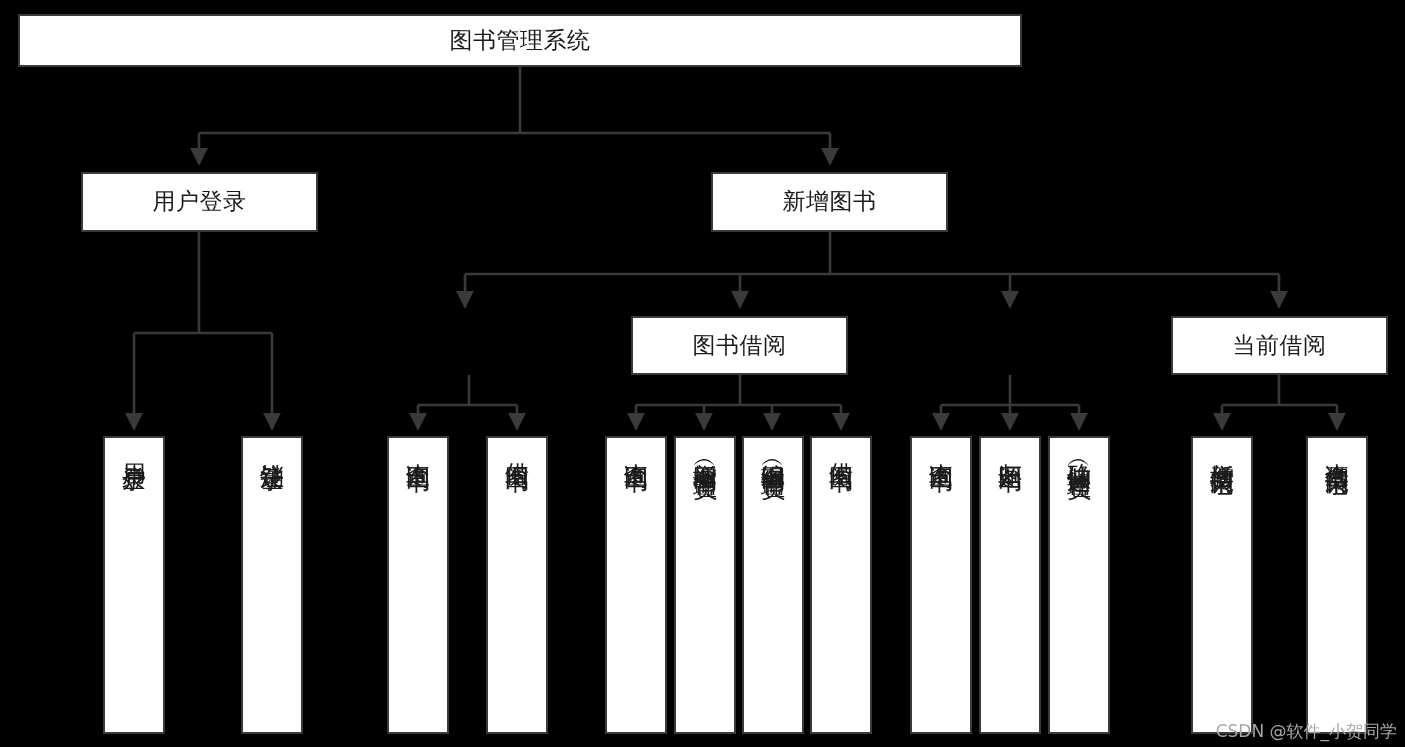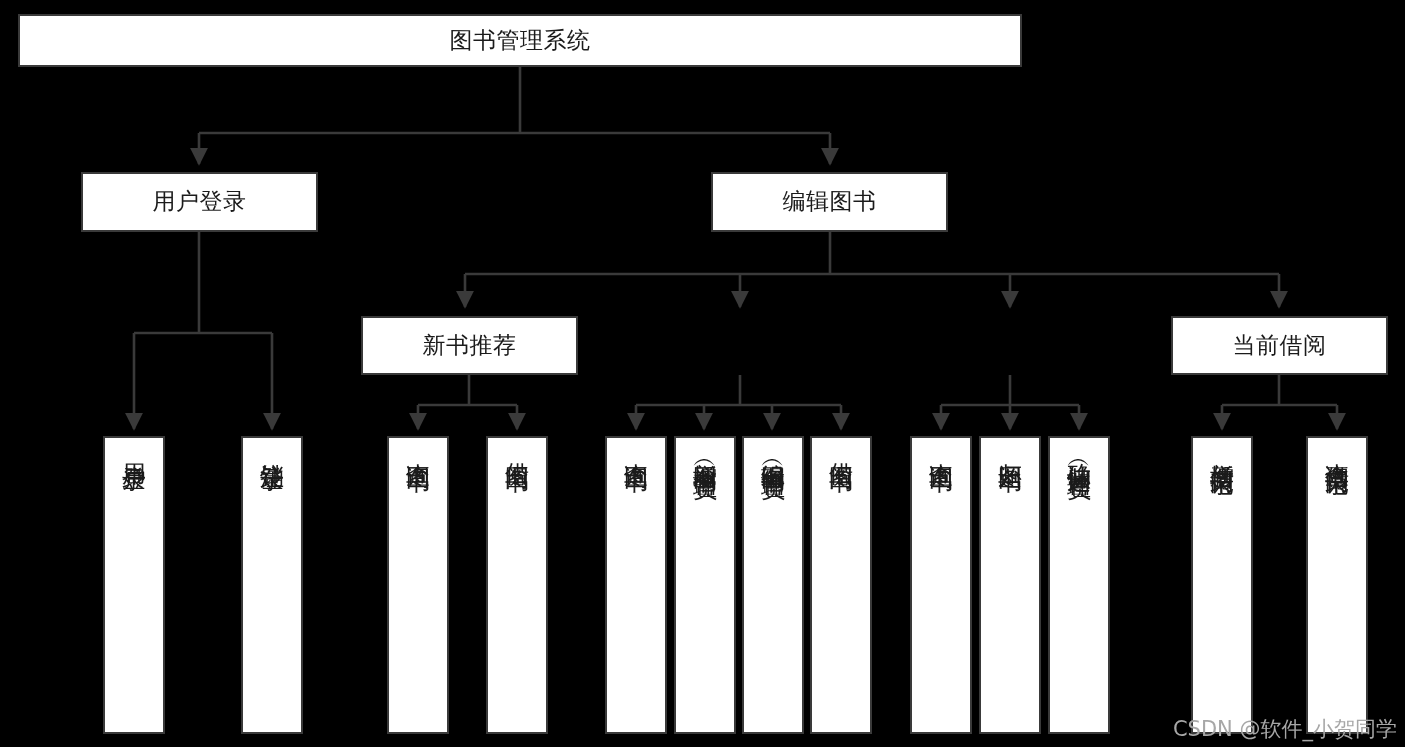--- a/index.html
+++ b/index.html
@@ -58,21 +58,21 @@
     text-orientation: upright;
     font-size: 24px;
     line-height: 1.0;
     letter-spacing: 2px;
     white-space: nowrap;
   }
   .watermark {
     position: absolute;
     right: 8px;
     bottom: 4px;
-    font-size: 21px;
+    font-size: 17px;
     color: #a7a7a7;
     white-space: nowrap;
     font-family: "DejaVu Sans", "Liberation Sans", sans-serif;
   }
 </style>
 </head>
 <body>
 
 <div id="canvas">
 
@@ -127,25 +127,25 @@
   </svg>
 
   <div class="node h root" style="left:18px; top:14px; width:1004px; height:53px;">
     <span class="lbl">图书管理系统</span>
   </div>
 
   <div class="node h" style="left:81px; top:172px; width:237px; height:60px;">
     <span class="lbl">用户登录</span>
   </div>
   <div class="node h" style="left:711px; top:172px; width:237px; height:60px;">
-    <span class="lbl">编辑图书</span>
+    <span class="lbl">新增图书</span>
   </div>
 
-  <div class="node h" style="left:361px; top:316px; width:217px; height:59px;">
-    <span class="lbl">新书推荐</span>
+  <div class="node h" style="left:631px; top:316px; width:217px; height:59px;">
+    <span class="lbl">图书借阅</span>
   </div>
   <div class="node h" style="left:1171px; top:316px; width:217px; height:59px;">
     <span class="lbl">当前借阅</span>
   </div>
 
   <div class="node v" style="left:103px; top:436px; width:62px; height:298px;">
     <span class="lbl">用户登录</span>
   </div>
   <div class="node v" style="left:241px; top:436px; width:62px; height:298px;">
     <span class="lbl">注销登录</span>

